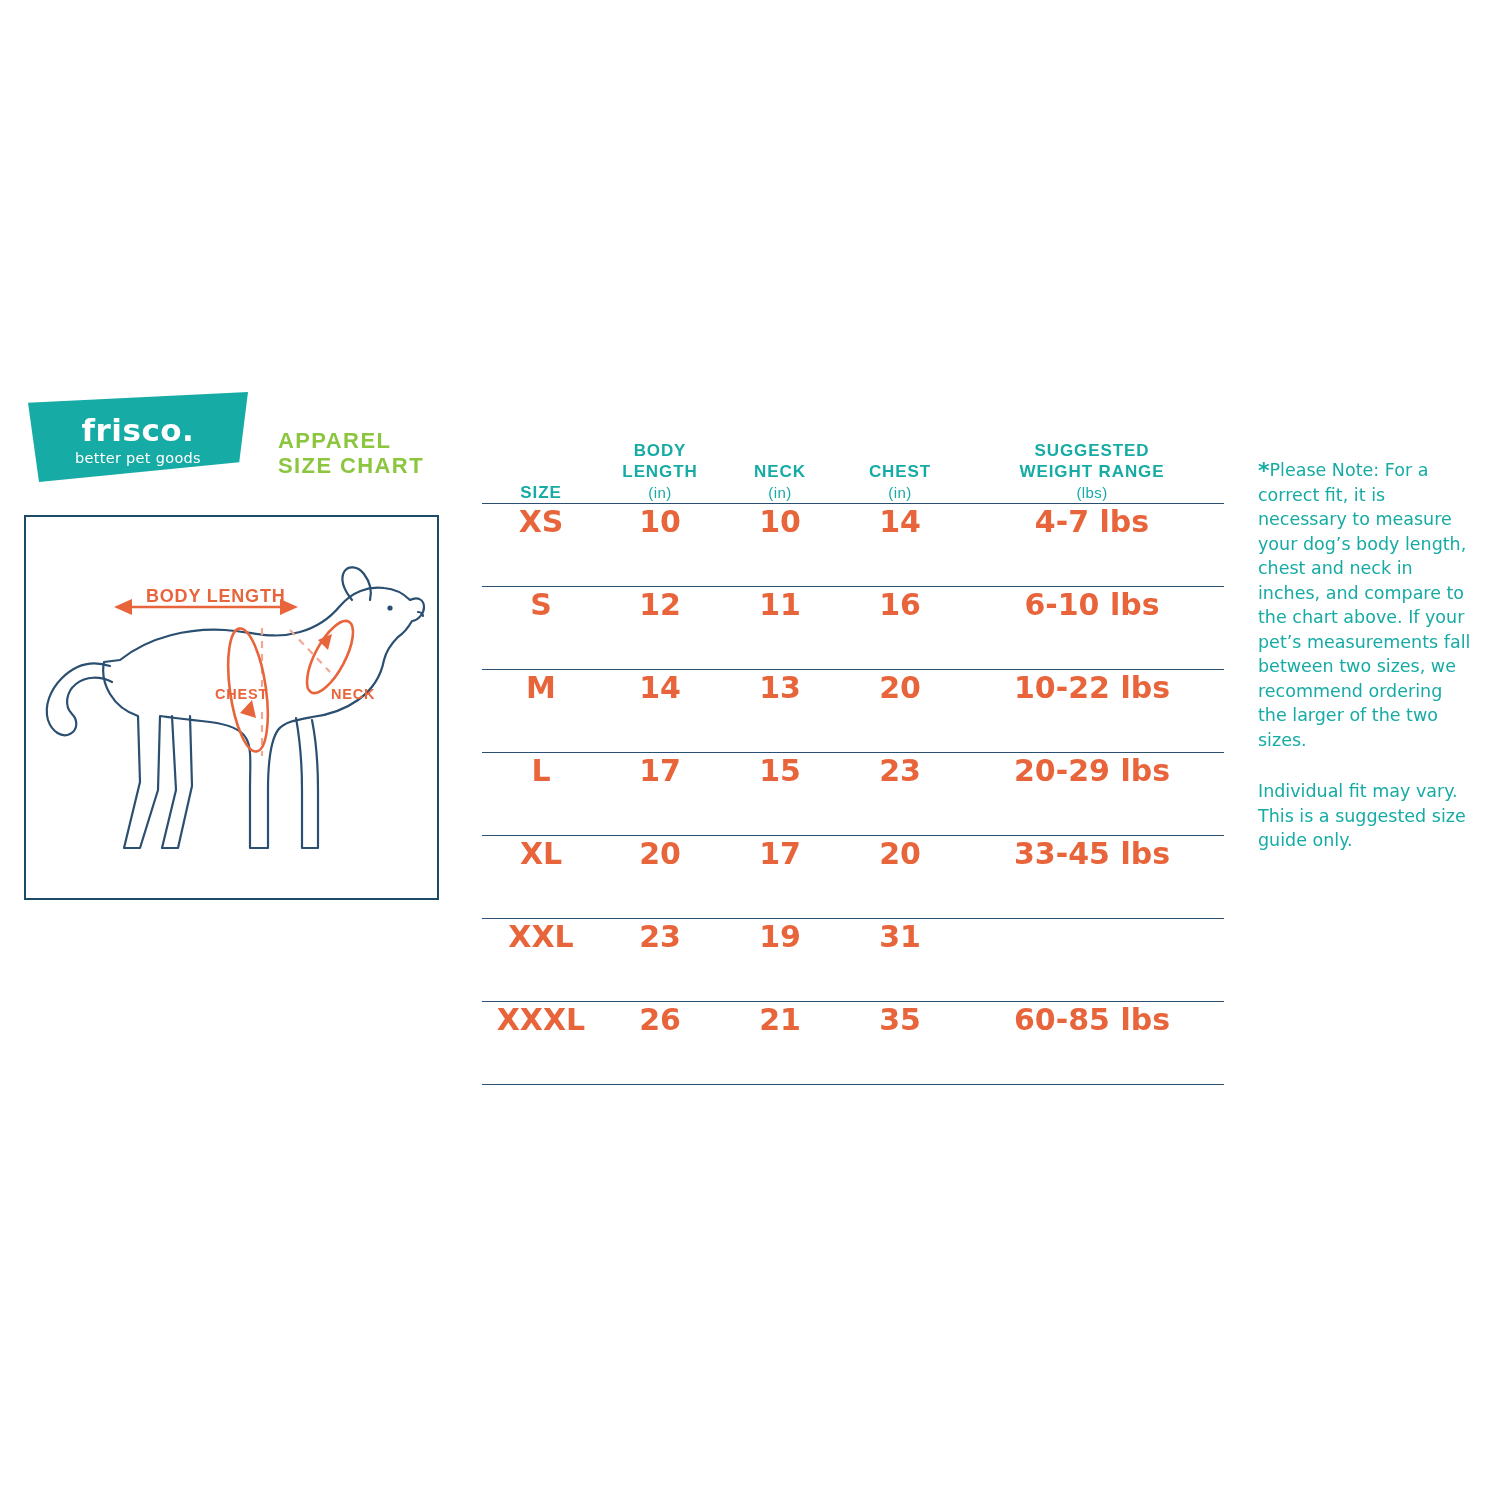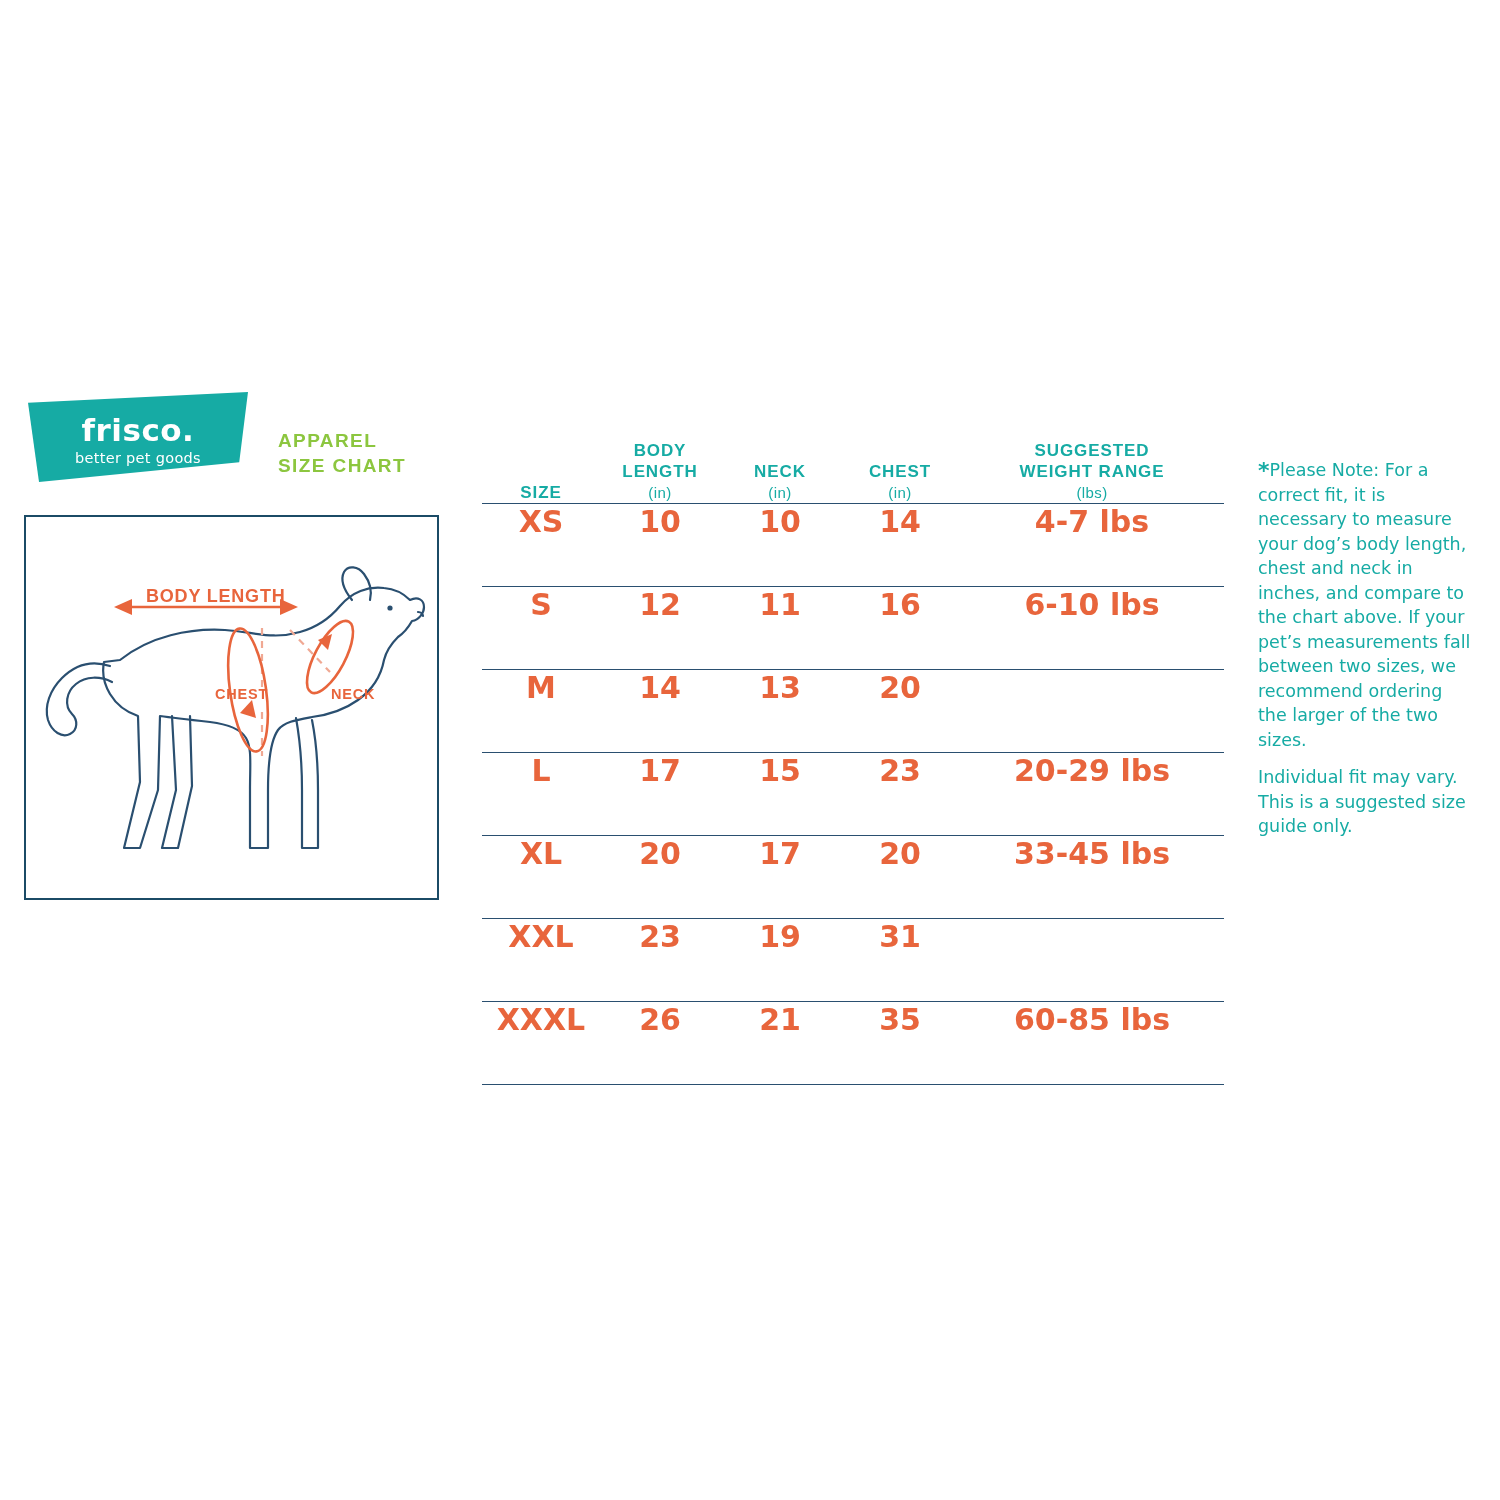--- a/index.html
+++ b/index.html
@@ -63,21 +63,21 @@
     font-family: "DejaVu Sans", sans-serif;
   }
 
   
   .apparel-title {
     position: absolute;
     left: 278px;
     top: 428px;
     width: 210px;
     color: #8cc63f;
-    font-size: 19px;
+    font-size: 22px;
     font-weight: bold;
     letter-spacing: 1.4px;
     line-height: 25px;
     font-family: "Liberation Sans", sans-serif;
   }
 
   
   .dog-box {
     position: absolute;
     left: 24px;
@@ -162,21 +162,21 @@
     font-family: "DejaVu Sans", sans-serif;
   }
   .note .star {
     font-size: 22px;
     font-weight: bold;
     line-height: 18px;
     vertical-align: -2px;
   }
   .note p { margin: 0; }
   .note .p1 { text-indent: 0; }
-  .note .p2 { margin-top: 13px; }
+  .note .p2 { margin-top: 27px; }
 </style>
 </head>
 <body>
 
 <div class="sheet">
 
   <div class="logo-wrap">
     <div class="logo-shape"></div>
     <div class="logo-name">frisco.</div>
     <div class="logo-tag">better pet goods</div>
@@ -284,20 +284,21 @@
       <div class="cell c-body">12</div>
       <div class="cell c-neck">11</div>
       <div class="cell c-chest">16</div>
       <div class="cell c-weight">6-10 lbs</div>
     </div>
     <div class="row">
       <div class="cell c-size">M</div>
       <div class="cell c-body">14</div>
       <div class="cell c-neck">13</div>
       <div class="cell c-chest">20</div>
+      <div class="cell c-weight">10-22 lbs</div>
     </div>
     <div class="row">
       <div class="cell c-size">L</div>
       <div class="cell c-body">17</div>
       <div class="cell c-neck">15</div>
       <div class="cell c-chest">23</div>
       <div class="cell c-weight">20-29 lbs</div>
     </div>
     <div class="row">
       <div class="cell c-size">XL</div>

